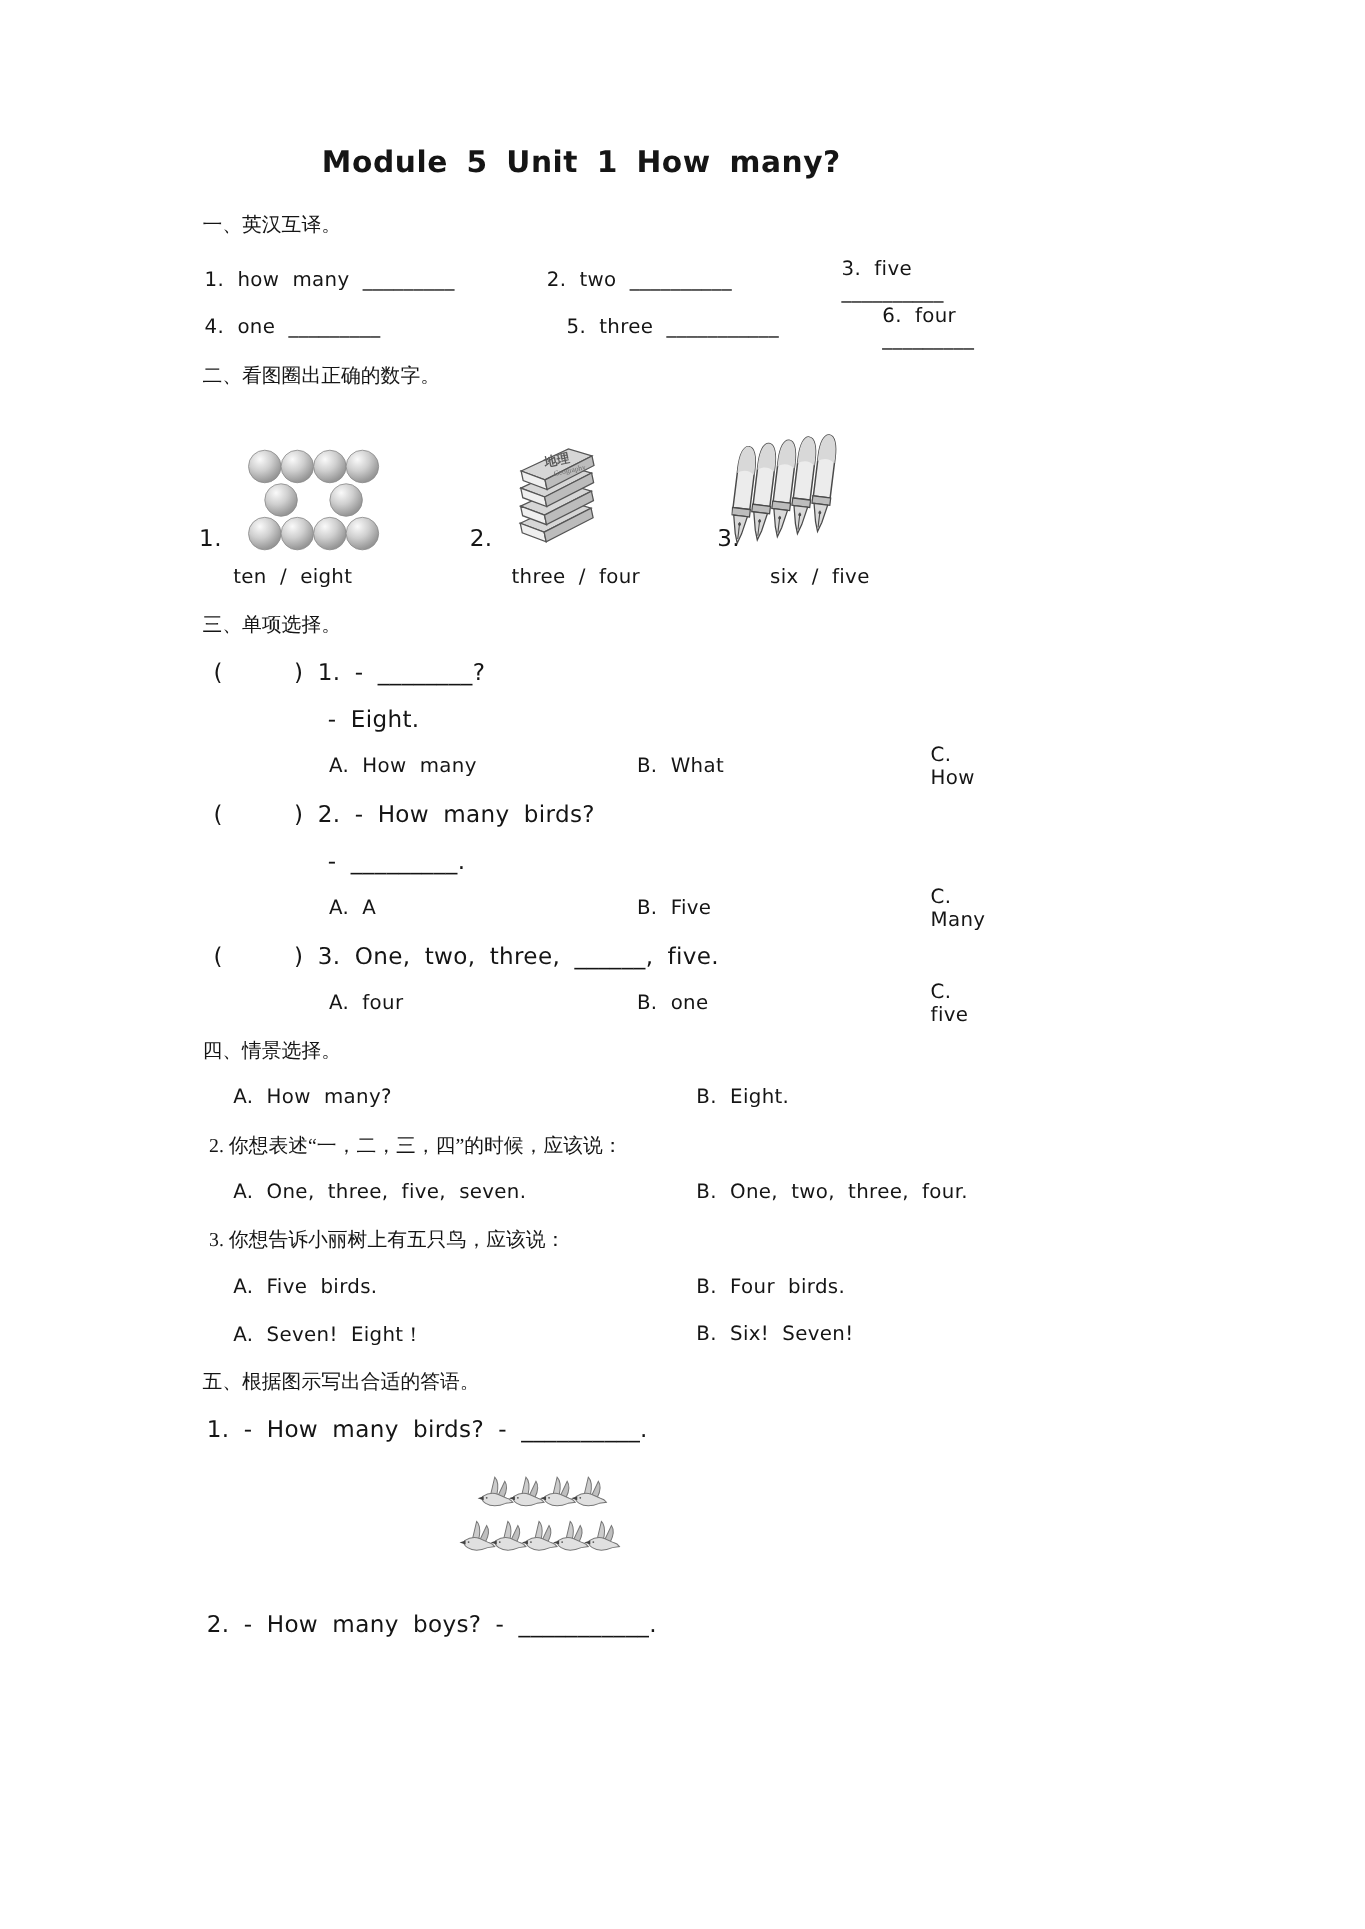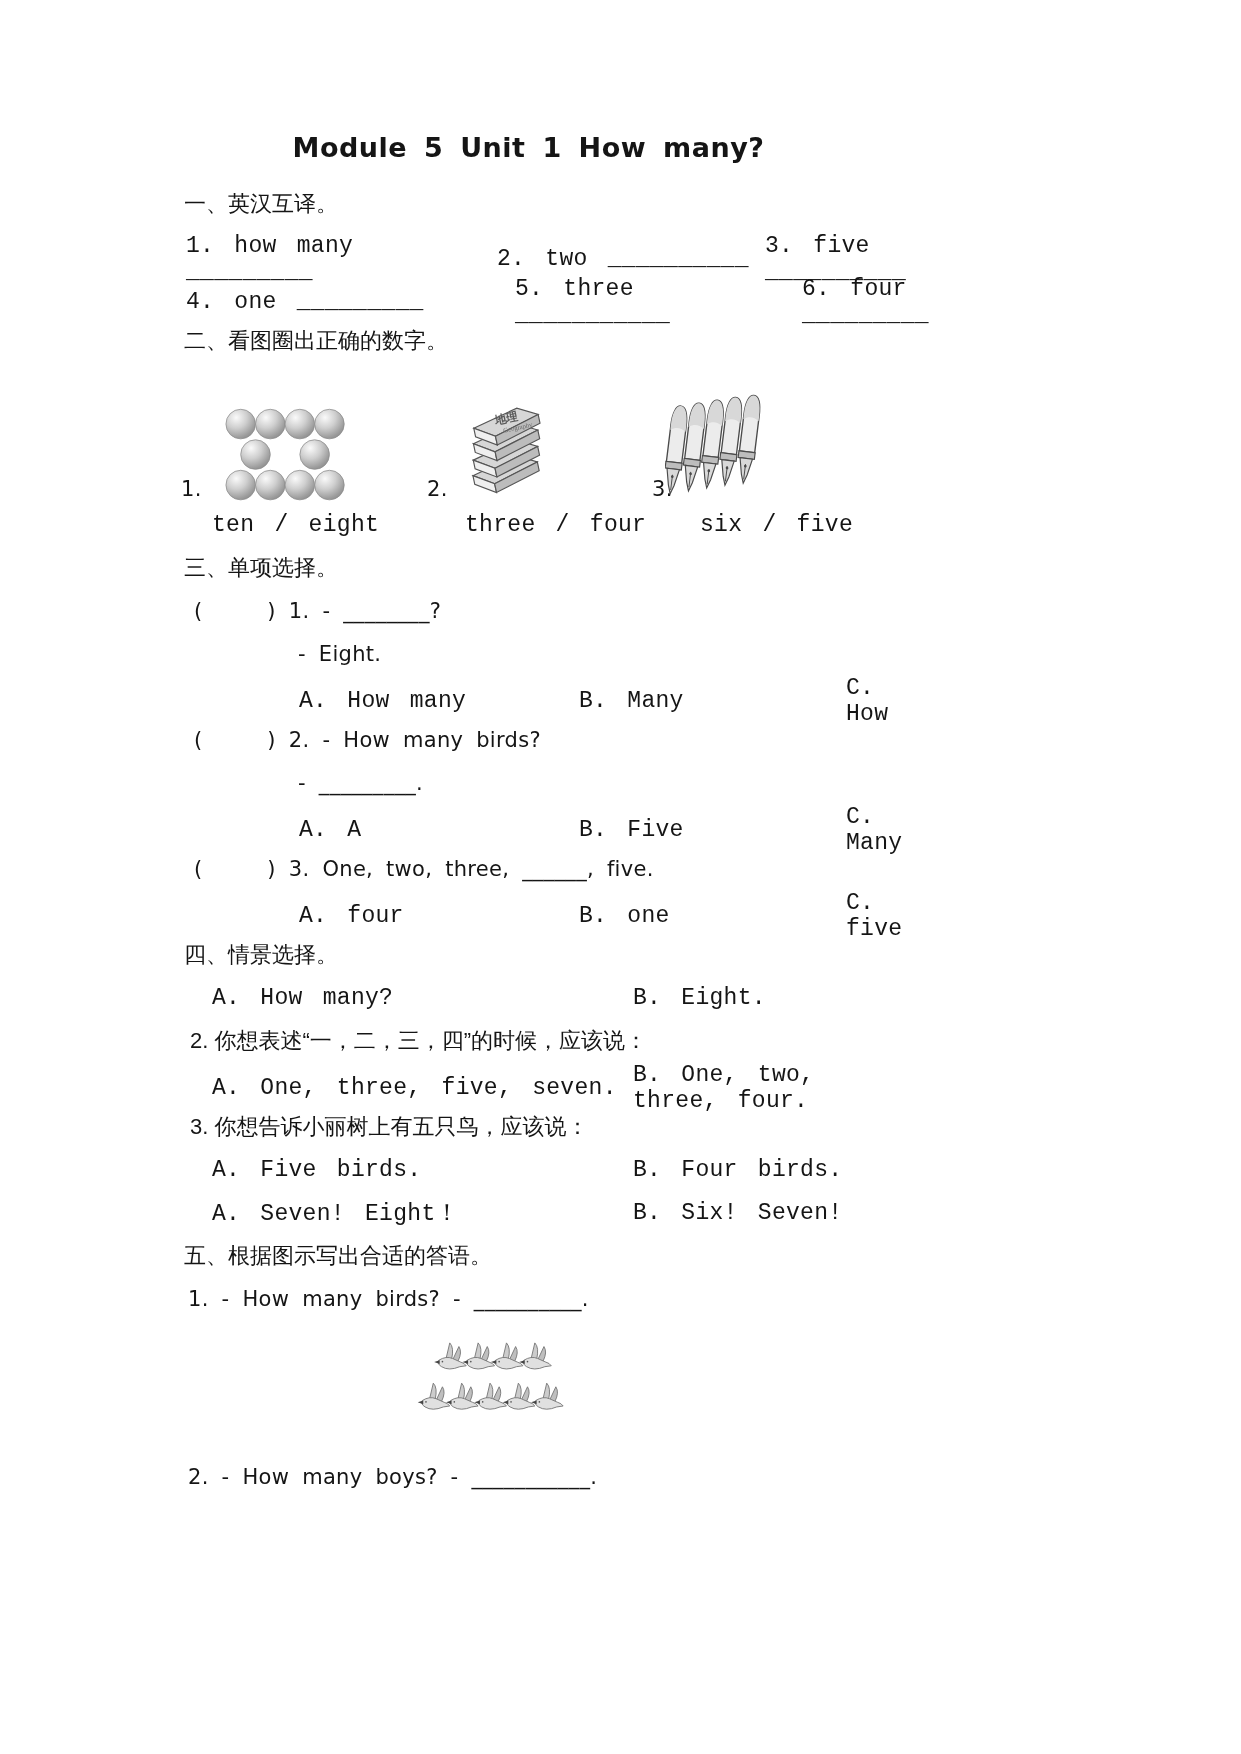--- a/index.html
+++ b/index.html
@@ -6,22 +6,22 @@
   body{
     width:1241px;height:1754px;background:#ffffff;color:#151515;
     font-family:"DejaVu Sans", sans-serif;overflow:hidden;
   }
   .page{width:1057px;height:1754px;box-sizing:border-box;padding:132px 170px 0 170px;position:relative;}
   .title{
     height:36px;text-align:center;font-size:27px;font-weight:bold;
     letter-spacing:0.5px;word-spacing:7px;white-space:pre-wrap;
   }
   .line{height:43px;display:flex;align-items:center;font-size:21px;white-space:pre-wrap;}
-  .grid{display:grid;align-items:center;height:43px;font-size:23px;white-space:pre-wrap;font-family:Liberation Mono, monospace;}
-  .cn{font-family:Liberation Sans, sans-serif;font-size:22px;}
+  .grid{display:grid;align-items:center;height:43px;font-size:18px;white-space:pre-wrap;}
+  .cn{font-family:Liberation Serif, serif;font-size:18px;}
   .en{letter-spacing:0.3px;word-spacing:6px;}
   .head{padding-left:14px;}
   .mt8{margin-top:8px;}.mt14{margin-top:14px;}.mt16{margin-top:16px;}
   .s1row1{grid-template-columns:311px 268px 1fr;padding-left:16px;}
   .s1row2{grid-template-columns:329px 287px 1fr;padding-left:16px;}
   .figrow{position:relative;height:125px;}
   .fignum{position:absolute;bottom:2px;font-size:21px;}
   .figsvg{position:absolute;bottom:0;}
   #balls-svg{left:55px;}
   #books-svg{left:287px;}
@@ -128,21 +128,21 @@
     <span>three / four</span>
     <span>six / five</span>
   </div>
 
   <div class="line cn head">三、单项选择。</div>
 
   <div class="line en qline">(     ) 1. - ________?</div>
   <div class="line en reply">- Eight.</div>
   <div class="grid en opts3">
     <span>A. How many</span>
-    <span>B. Many</span>
+    <span>B. What</span>
     <span>C. How</span>
   </div>
 
   <div class="line en qline">(     ) 2. - How many birds?</div>
   <div class="line en reply">- _________.</div>
   <div class="grid en opts3">
     <span>A. A</span>
     <span>B. Five</span>
     <span>C. Many</span>
   </div>

